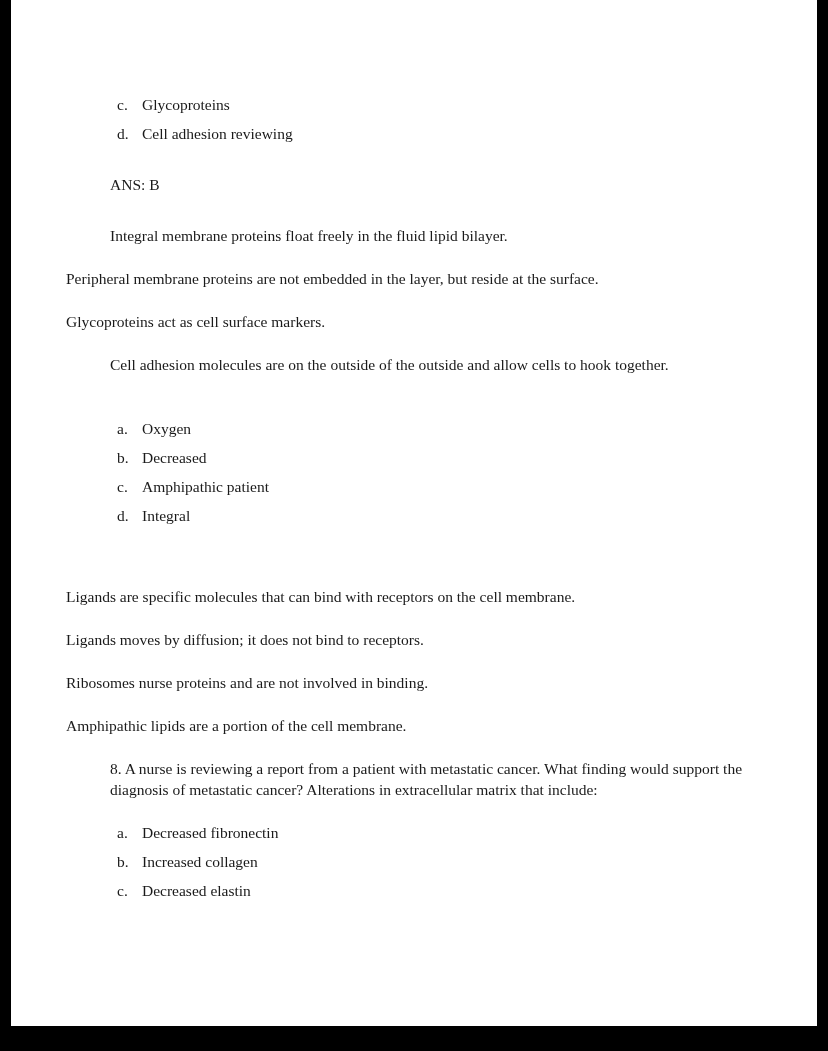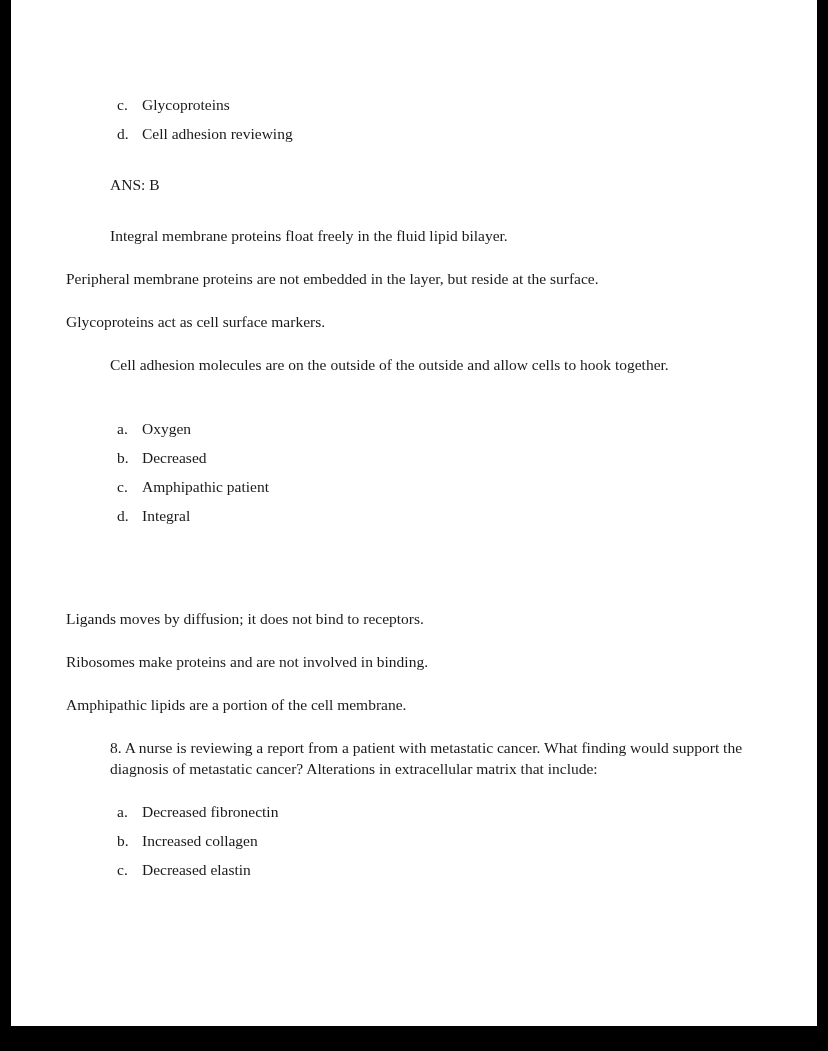--- a/index.html
+++ b/index.html
@@ -102,24 +102,25 @@
         <span class="list-marker">c.</span>
         <span class="list-text">Amphipathic patient</span>
       </div>
       <div class="block-gap-small"></div>
       <div class="list-item">
         <span class="list-marker">d.</span>
         <span class="list-text">Integral</span>
       </div>
       <div class="block-gap-large"></div>
       <div class="block-gap-large"></div>
+      <div class="para indent-0">Ligands are specific molecules that can bind with receptors on the cell membrane.</div>
       <div class="block-gap-medium"></div>
       <div class="para indent-0">Ligands moves by diffusion; it does not bind to receptors.</div>
       <div class="block-gap-medium"></div>
-      <div class="para indent-0">Ribosomes make proteins and are not involved in binding.</div>
+      <div class="para indent-0">Ribosomes nurse proteins and are not involved in binding.</div>
       <div class="block-gap-medium"></div>
       <div class="para indent-0">Amphipathic lipids are a portion of the cell membrane.</div>
       <div class="block-gap-medium"></div>
       <div class="para indent-1">8. A nurse is reviewing a report from a patient with metastatic cancer. What finding would support the diagnosis of metastatic cancer? Alterations in extracellular matrix that include:</div>
       <div class="block-gap-medium"></div>
       <div class="list-item">
         <span class="list-marker">a.</span>
         <span class="list-text">Decreased fibronectin</span>
       </div>
       <div class="block-gap-small"></div>

